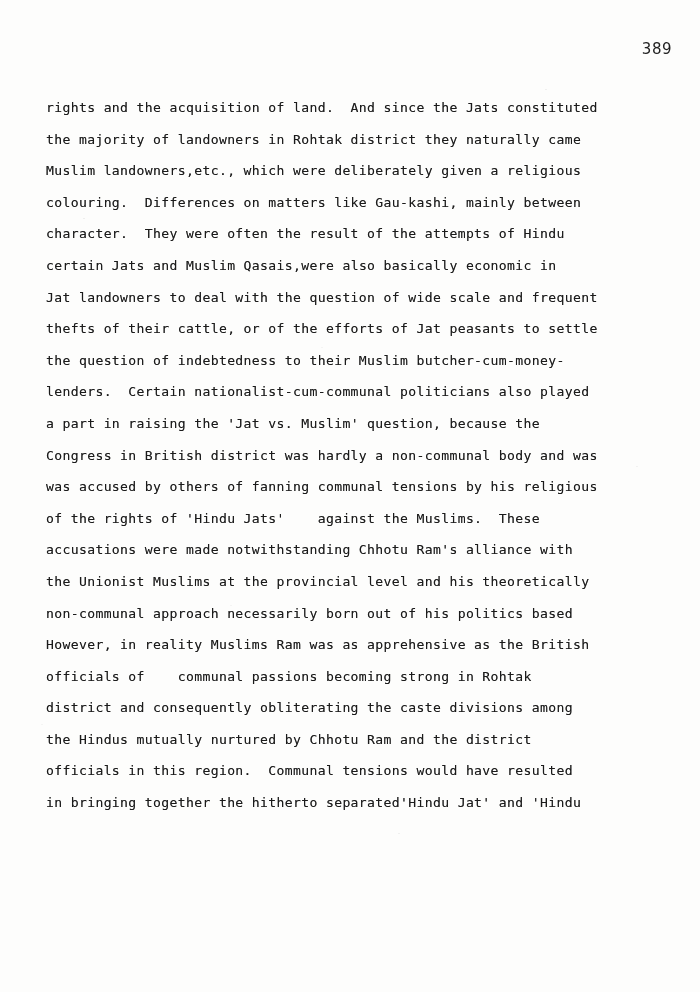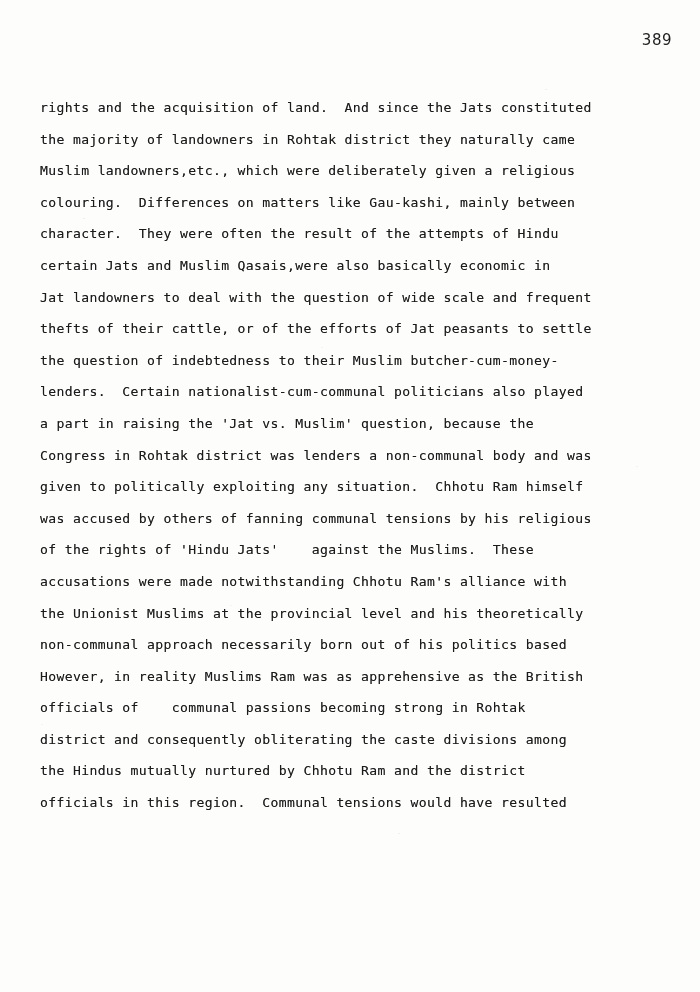--- a/index.html
+++ b/index.html
@@ -35,32 +35,32 @@
       radial-gradient(circle at 33% 61%, rgba(120,120,120,0.16) 0.6px, transparent 0.7px),
       radial-gradient(circle at 91% 47%, rgba(120,120,120,0.16) 0.6px, transparent 0.7px),
       radial-gradient(circle at 57% 84%, rgba(120,120,120,0.18) 0.6px, transparent 0.7px),
       radial-gradient(circle at 6% 73%,  rgba(120,120,120,0.14) 0.6px, transparent 0.7px),
       radial-gradient(circle at 46% 35%, rgba(120,120,120,0.12) 0.6px, transparent 0.7px),
       radial-gradient(circle at 69% 68%, rgba(120,120,120,0.14) 0.6px, transparent 0.7px);
   }
 
   .folio {
     position: absolute;
-    top: 31px;
+    top: 40px;
     right: 28px;
     font-family: "DejaVu Sans", "Liberation Sans", sans-serif;
     font-size: 15px;
     letter-spacing: 0.5px;
     color: #222;
   }
 
   .body-text {
     position: absolute;
     top: 92px;
-    left: 40px;
+    left: 46px;
     width: 620px;
   }
 
   .line {
     font-size: 13.1px;
     line-height: 31.6px;
     letter-spacing: 0.35px;
     white-space: pre;
     color: #1b1b1b;
     text-rendering: optimizeLegibility;
@@ -88,26 +88,26 @@
       <div class="line">the majority of landowners in Rohtak district they naturally came</div>
       <div class="line">Muslim landowners,etc., which were deliberately given a religious</div>
       <div class="line"><span>colouring.  Differences on matters like </span><span class="u">Gau-kashi</span><span>, mainly between</span></div>
       <div class="line">character.  They were often the result of the attempts of Hindu</div>
       <div class="line"><span>certain Jats and Muslim </span><span class="u">Qasais</span><span>,were also basically economic in</span></div>
       <div class="line">Jat landowners to deal with the question of wide scale and frequent</div>
       <div class="line">thefts of their cattle, or of the efforts of Jat peasants to settle</div>
       <div class="line">the question of indebtedness to their Muslim butcher-cum-money-</div>
       <div class="line">lenders.  Certain nationalist-cum-communal politicians also played</div>
       <div class="line"><span>a part in raising the 'Jat </span><span class="u">vs</span><span>. Muslim' question, because the</span></div>
-      <div class="line">Congress in Rohtak district was lenders a non-communal body and was</div>
-      <div class="line">given to politically exploiting any situation.  Chhotu Ram himself</div>
+      <div class="line">Congress in British district was hardly a non-communal body and was</div>
       <div class="line">was accused by others of fanning communal tensions by his religious</div>
       <div class="line">of the rights of 'Hindu Jats'    against the Muslims.  These</div>
       <div class="line">accusations were made notwithstanding Chhotu Ram's alliance with</div>
       <div class="line">the Unionist Muslims at the provincial level and his theoretically</div>
       <div class="line">non-communal approach necessarily born out of his politics based</div>
       <div class="line">However, in reality Muslims Ram was as apprehensive as the British</div>
       <div class="line">officials of    communal passions becoming strong in Rohtak</div>
       <div class="line">district and consequently obliterating the caste divisions among</div>
       <div class="line">the Hindus mutually nurtured by Chhotu Ram and the district</div>
       <div class="line">officials in this region.  Communal tensions would have resulted</div>
+      <div class="line">in bringing together the hitherto separated'Hindu Jat' and 'Hindu</div>
     </div>
 </div>
 
 </body></html>

